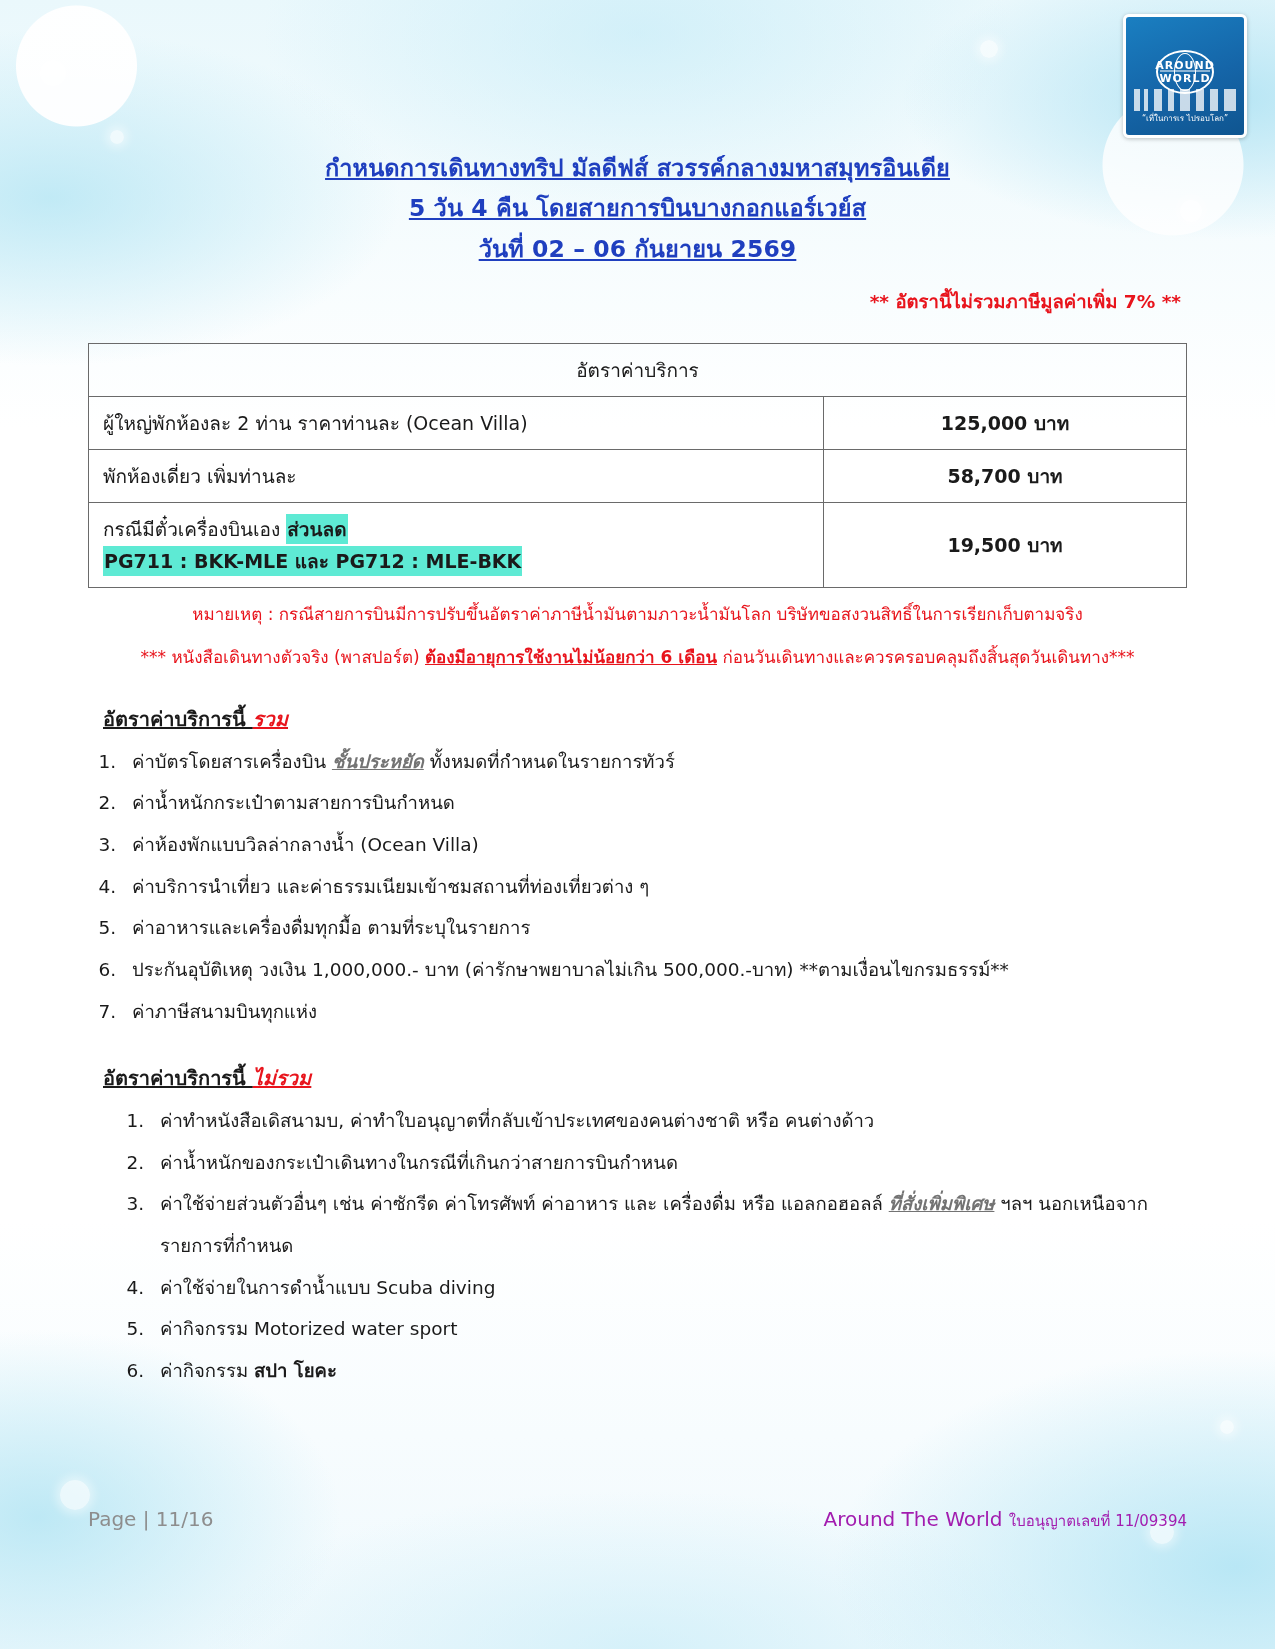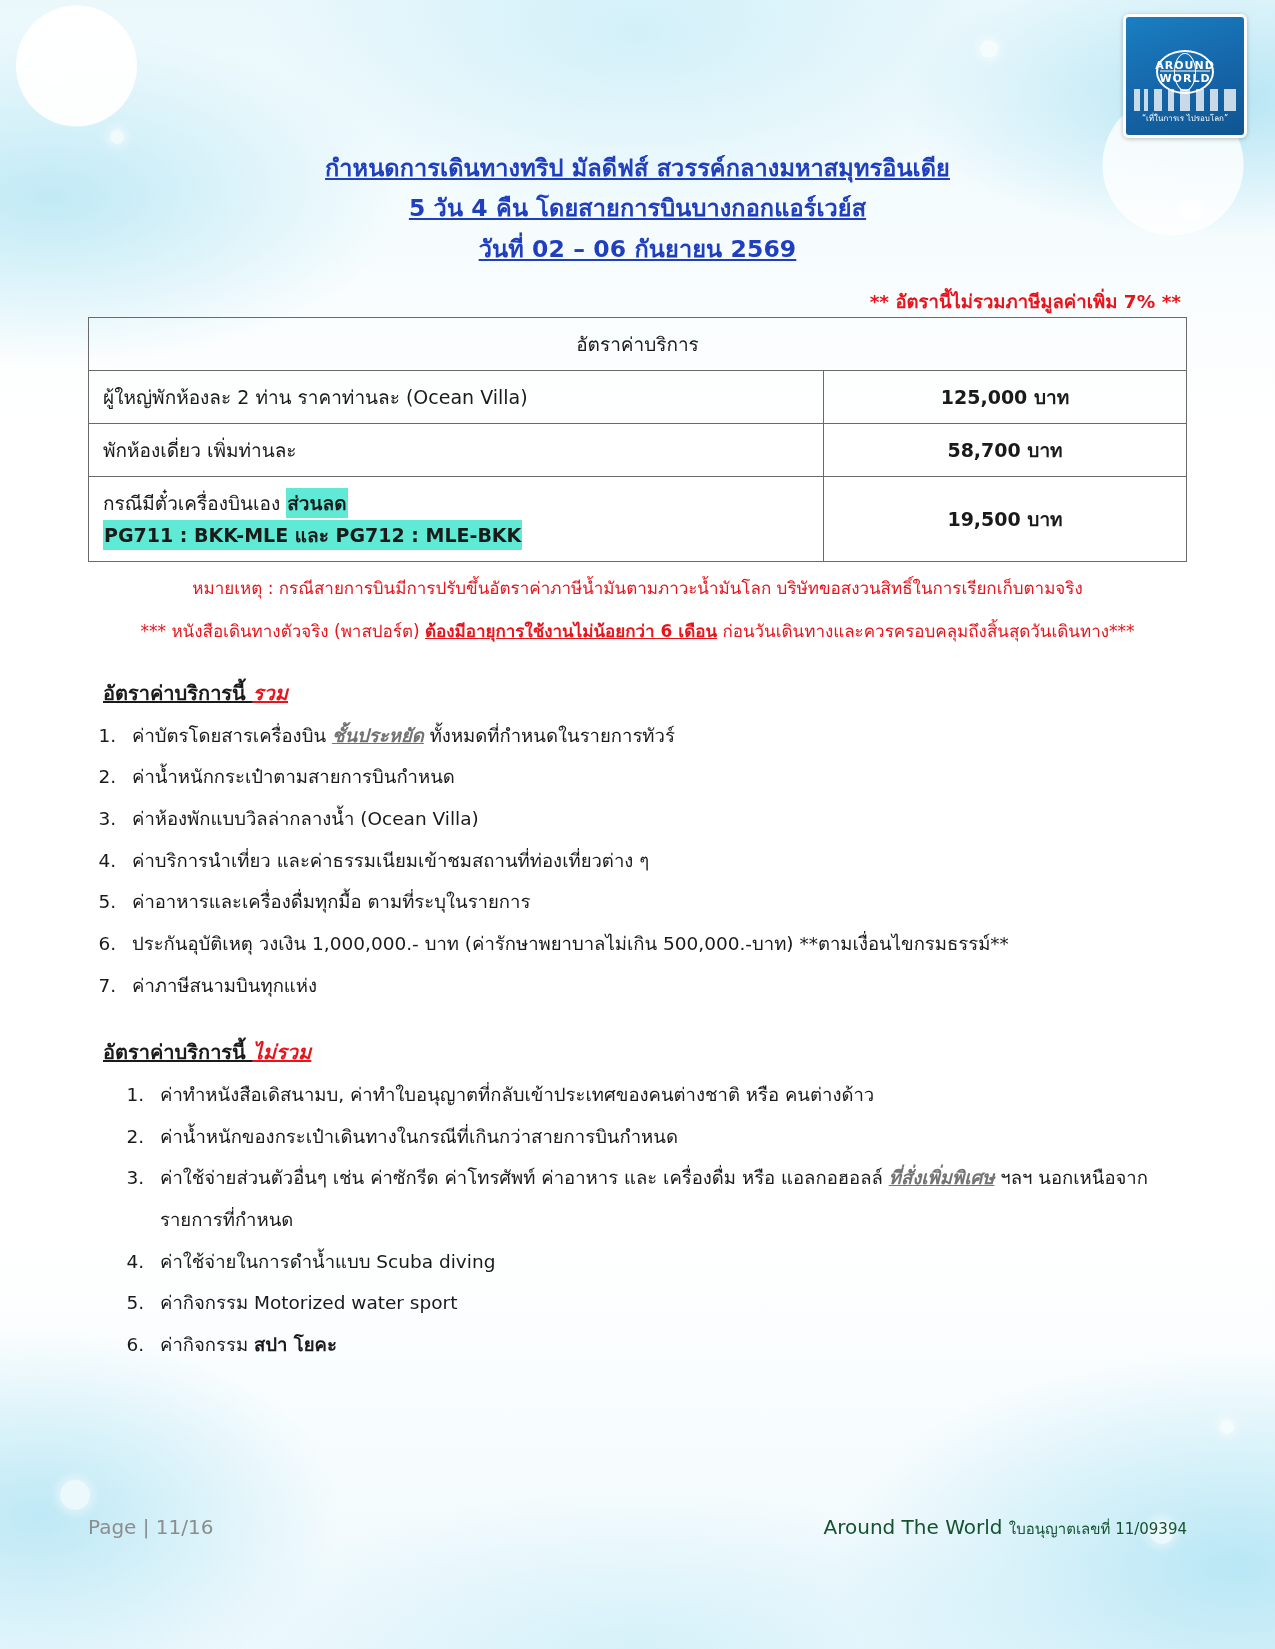--- a/index.html
+++ b/index.html
@@ -129,21 +129,21 @@
   .vat-note {
     margin-top: 18px;
     text-align: right;
     color: #e8141c;
     font-size: 18.5px;
     font-weight: bold;
     padding-right: 6px;
   }
 
   table.rates {
-    margin-top: 1px;
+    margin-top: 27px;
     width: 100%;
     border-collapse: collapse;
     table-layout: fixed;
     border-radius: 20px;
   }
   table.rates td {
     border: 1px solid #6a6a6a;
     padding: 11px 14px;
     font-size: 19px;
     color: #1a1a1a;
@@ -207,28 +207,28 @@
     color: #737373;
     font-weight: bold;
     font-style: italic;
     text-decoration: underline;
   }
 
   .footer {
     position: absolute;
     left: 88px;
     right: 88px;
-    bottom: 108px;
+    bottom: 116px;
     display: flex;
     justify-content: space-between;
     align-items: baseline;
     color: #8d8d8d;
     font-size: 20px;
   }
-  .footer .right { color: #14532d; }
+  .footer .right { color: #a21caf; }
   .footer .right .small { font-size: 15px; }
 </style>
 </head>
 <body>
 
 <div class="bg"></div>
 <div class="bubbles">
   <span style="left:40px;  top:60px;  width:26px; height:26px;"></span>
   <span style="left:110px; top:130px; width:14px; height:14px;"></span>
   <span style="left:980px; top:40px;  width:18px; height:18px;"></span>

